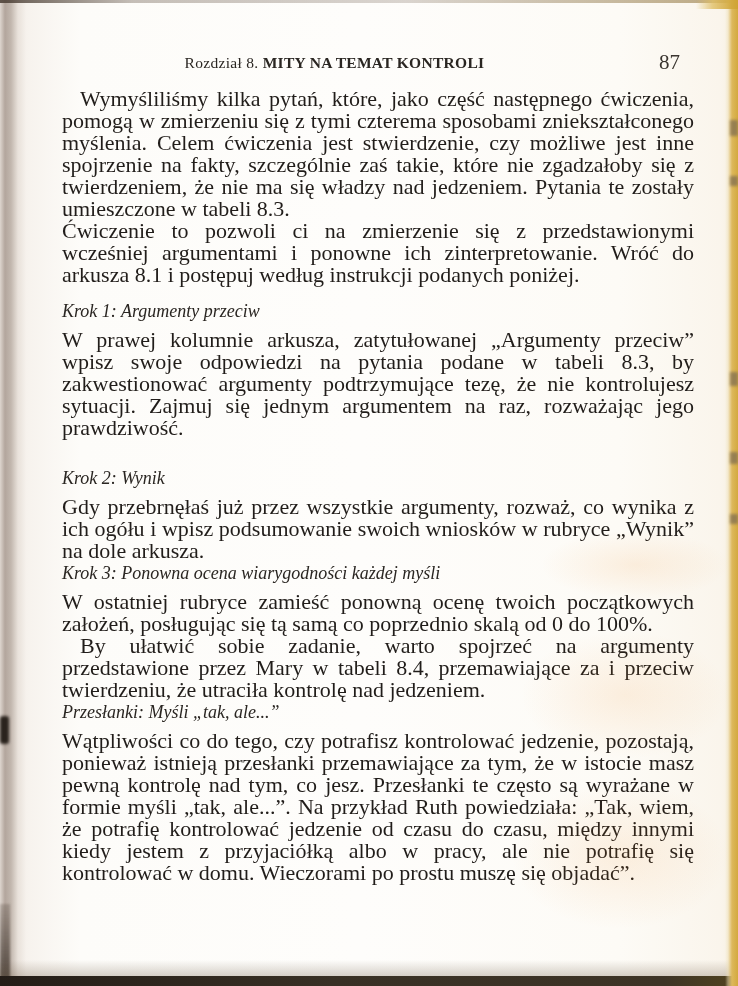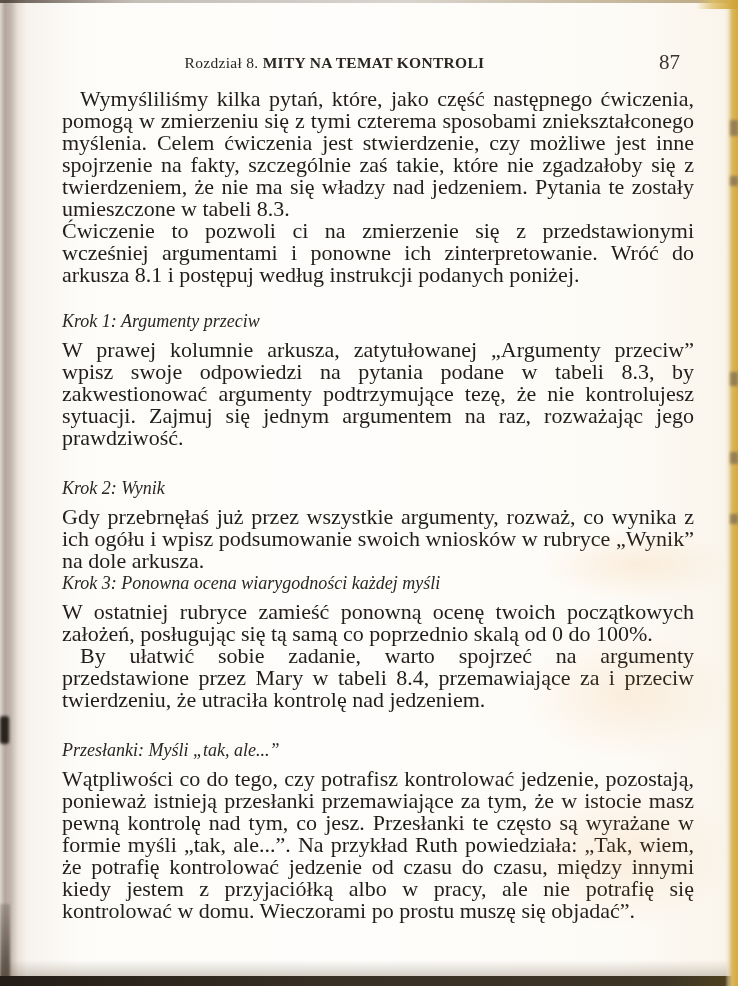--- a/index.html
+++ b/index.html
@@ -106,24 +106,24 @@
     margin: 22px 0 10px 0;
     font-size: 19px; font-weight: bold; line-height: 23px; color: #171411;
   }
   .section-heading span { display: block; }
 
   .step { margin-top: 0; }
   .step-heading {
     margin: 0 0 7px 0; font-style: italic; font-size: 18px;
     line-height: 22px; color: #2a2622;
   }
-  .mt-k1 { margin-top: 24px; }
+  .mt-k1 { margin-top: 14px; }
   .mt-k2 { margin-top: 28px; }
   .mt-k3 { }
-  .mt-pr { margin-top: 28px; }
+  .mt-pr { }
 </style>
 </head>
 <body>
 
 <div class="scan-page">
 
   <div class="content">
 
     <div class="running-head">
       <div class="rh-title">

